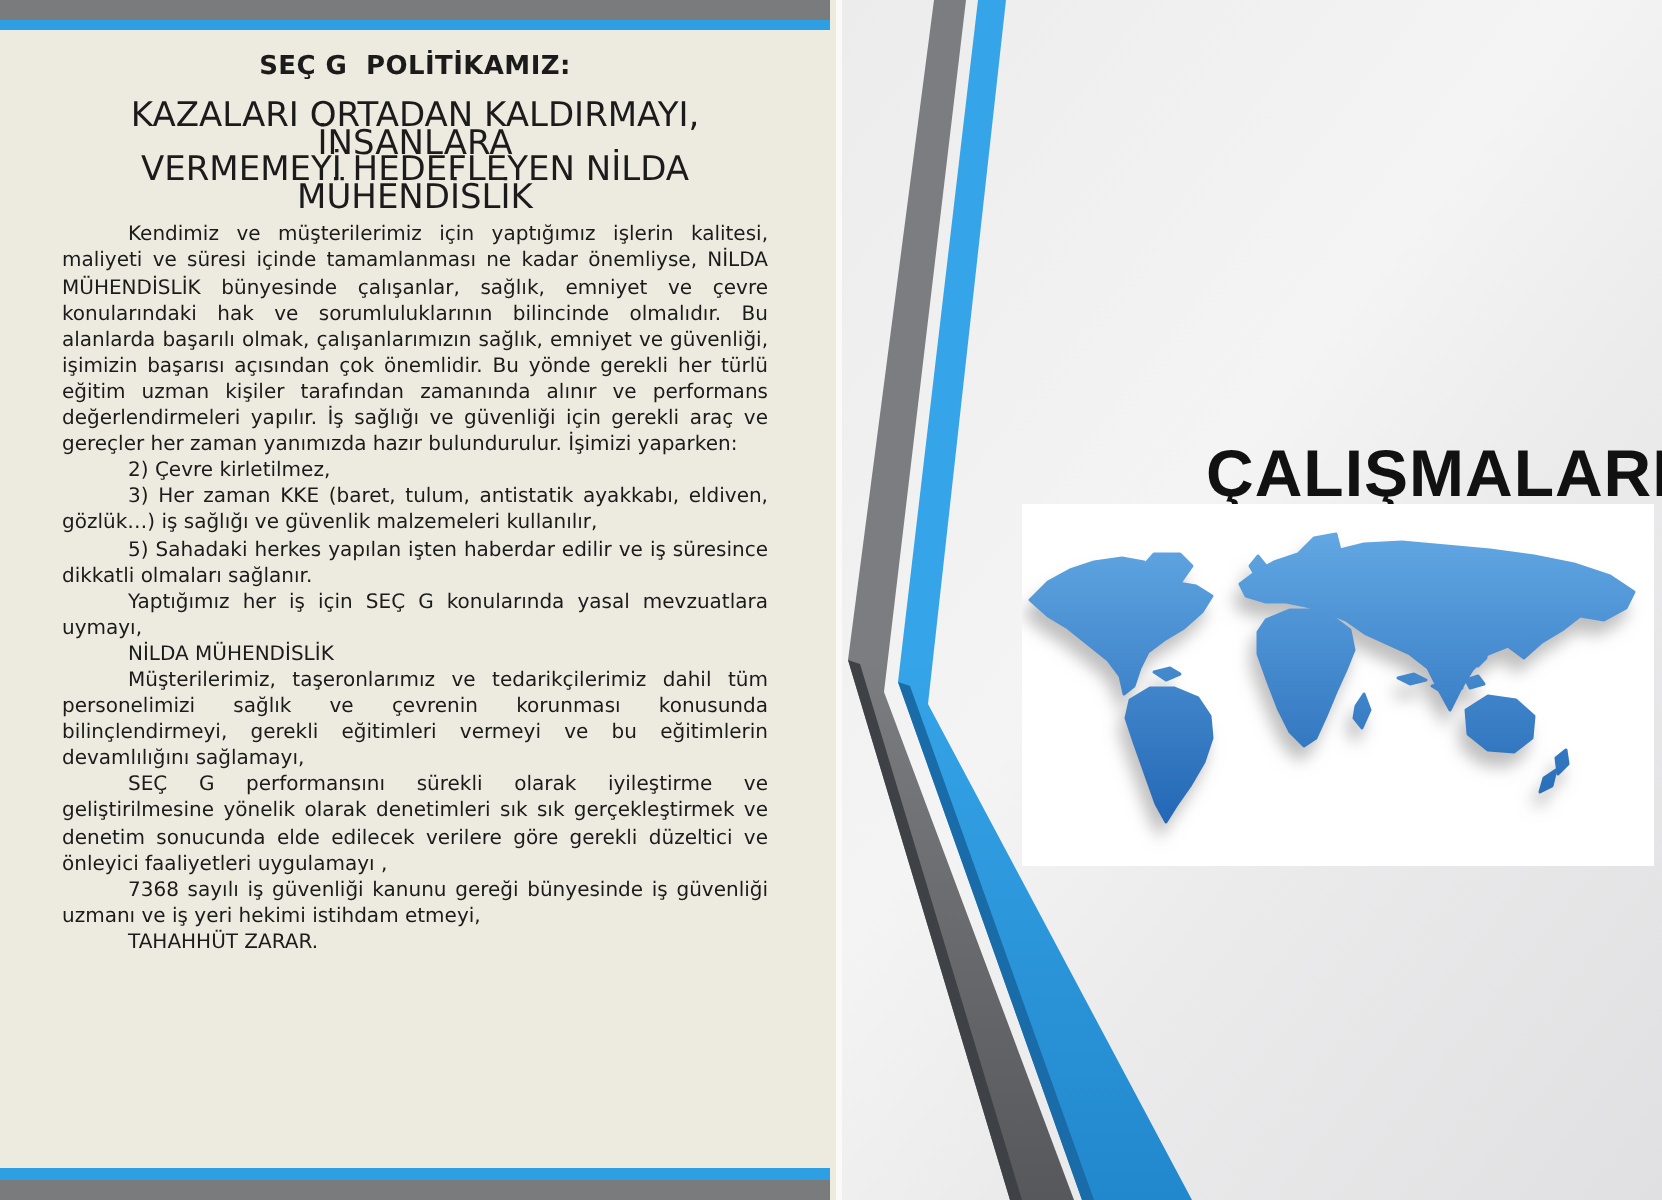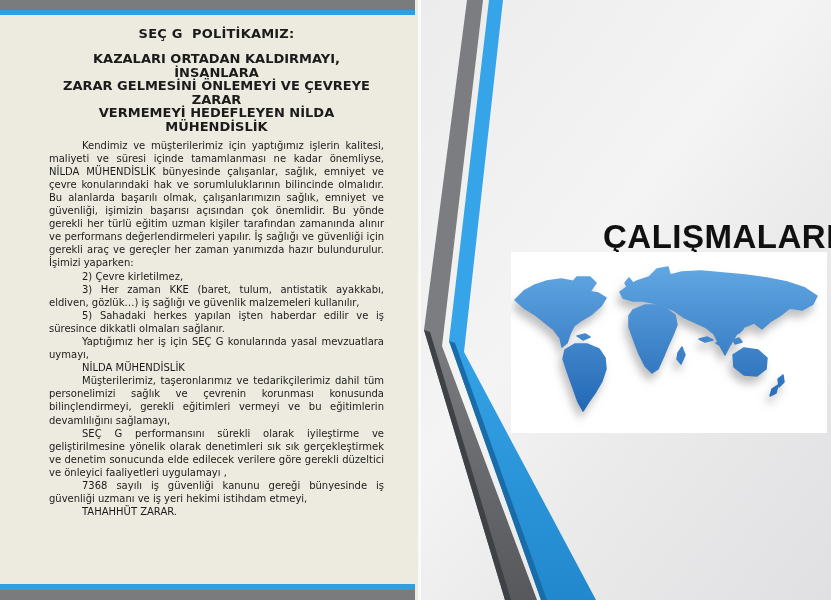--- a/index.html
+++ b/index.html
@@ -30,28 +30,28 @@
     position:relative;flex:0 0 418px;width:418px;height:600px;
     background:var(--panel-beige);
   }
   .bar{position:absolute;left:0;right:3px}
   .bar-top-gray{top:0;height:10px;background:var(--bar-gray)}
   .bar-top-blue{top:10px;height:5px;background:var(--accent-blue)}
   .bar-bottom-blue{bottom:10px;height:6px;background:var(--accent-blue)}
   .bar-bottom-gray{bottom:0;height:10px;background:var(--bar-gray)}
   .policy-content{
     position:absolute;top:15px;bottom:16px;left:0;right:0;
-    padding:11px 34px 0 49px;color:var(--text-color);overflow:hidden;
+    padding:11px 34px 0 31px;color:var(--text-color);overflow:hidden;
   }
   .policy-title{
     font-size:13px;font-weight:bold;text-align:center;
     margin:0 0 11px 0;white-space:pre-wrap;letter-spacing:.2px;
   }
   .policy-subtitle{
-    font-size:13px;font-weight:bold;text-align:center;
+    font-size:17px;font-weight:normal;text-align:center;
     line-height:13.6px;margin:0 0 5px 0;
   }
   .policy-body{font-size:10px;line-height:13.1px;text-align:justify}
   .para{margin:0;text-indent:33px}
 
   
   .right-page{
     position:relative;flex:1;height:600px;
     border-left:3px solid #fafaf8;
     background:linear-gradient(128deg,#ececed 0%,#f4f4f5 42%,#ebebec 62%,#e0e0e2 100%);
@@ -76,21 +76,20 @@
   <section class="left-page">
     <div class="bar bar-top-gray"></div>
     <div class="bar bar-top-blue"></div>
 
     <div class="policy-content">
       <h1 class="policy-title">SEÇ G  POLİTİKAMIZ:</h1>
 
       <div class="policy-subtitle">
 
       <div class="subtitle-line">KAZALARI ORTADAN KALDIRMAYI, İNSANLARA</div>
-          <div class="subtitle-line">ZARAR GELMESİNİ ÖNLEMEYİ VE ÇEVREYE ZARAR</div>
           <div class="subtitle-line">VERMEMEYİ HEDEFLEYEN NİLDA MÜHENDİSLİK</div>
         </div>
 
       <div class="policy-body">
 
       <p class="para">Kendimiz ve müşterilerimiz için yaptığımız işlerin kalitesi, maliyeti ve süresi içinde tamamlanması ne kadar önemliyse, NİLDA MÜHENDİSLİK bünyesinde çalışanlar, sağlık, emniyet ve çevre konularındaki hak ve sorumluluklarının bilincinde olmalıdır. Bu alanlarda başarılı olmak, çalışanlarımızın sağlık, emniyet ve güvenliği, işimizin başarısı açısından çok önemlidir. Bu yönde gerekli her türlü eğitim uzman kişiler tarafından zamanında alınır ve performans değerlendirmeleri yapılır. İş sağlığı ve güvenliği için gerekli araç ve gereçler her zaman yanımızda hazır bulundurulur. İşimizi yaparken:</p>
           <p class="para">2) Çevre kirletilmez,</p>
           <p class="para">3) Her zaman KKE (baret, tulum, antistatik ayakkabı, eldiven, gözlük…)  iş sağlığı ve güvenlik malzemeleri kullanılır,</p>
           <p class="para">5) Sahadaki herkes yapılan işten haberdar edilir ve iş süresince dikkatli olmaları sağlanır.</p>
           <p class="para">Yaptığımız her iş için SEÇ G konularında yasal mevzuatlara uymayı,</p>

